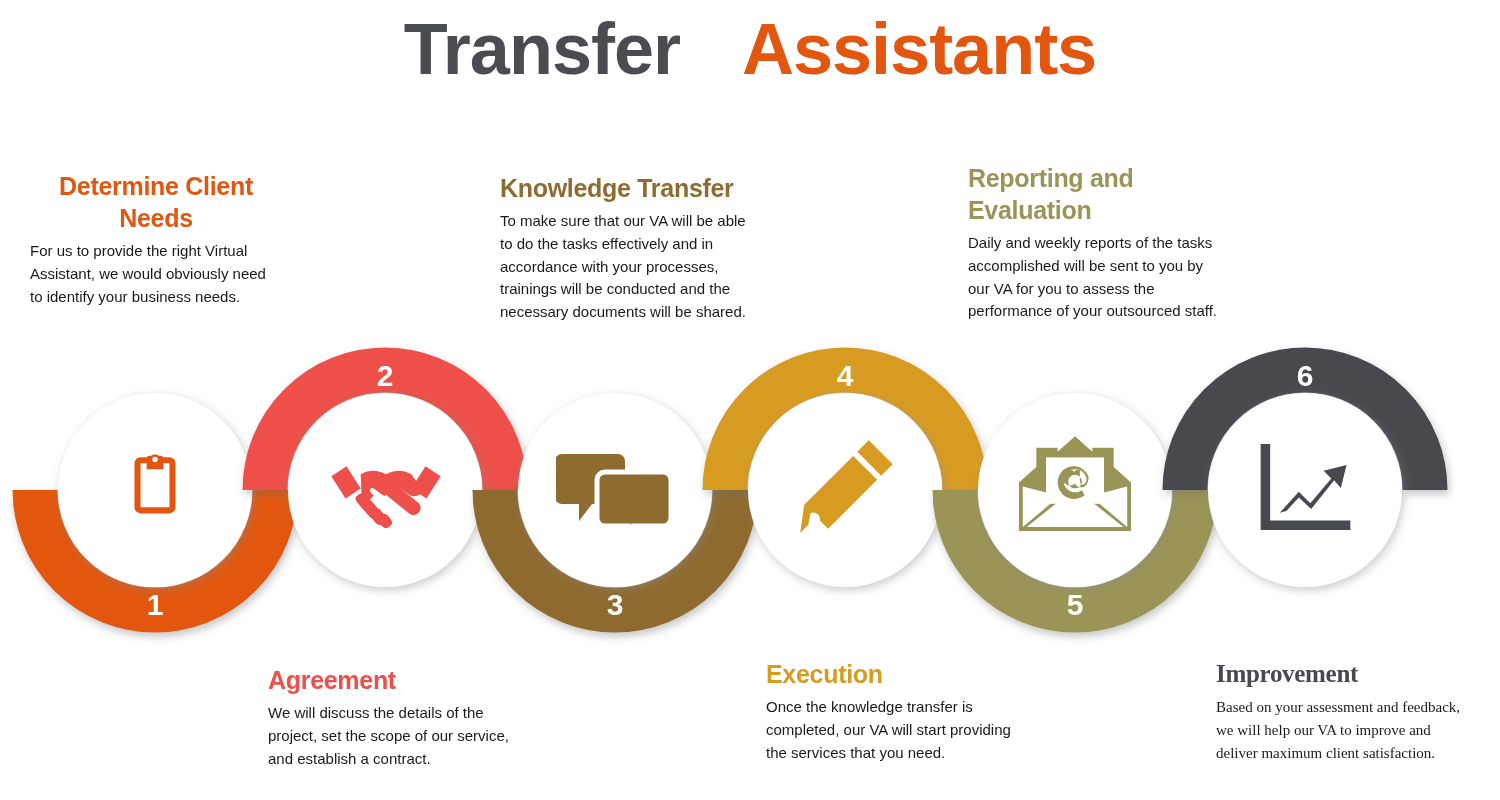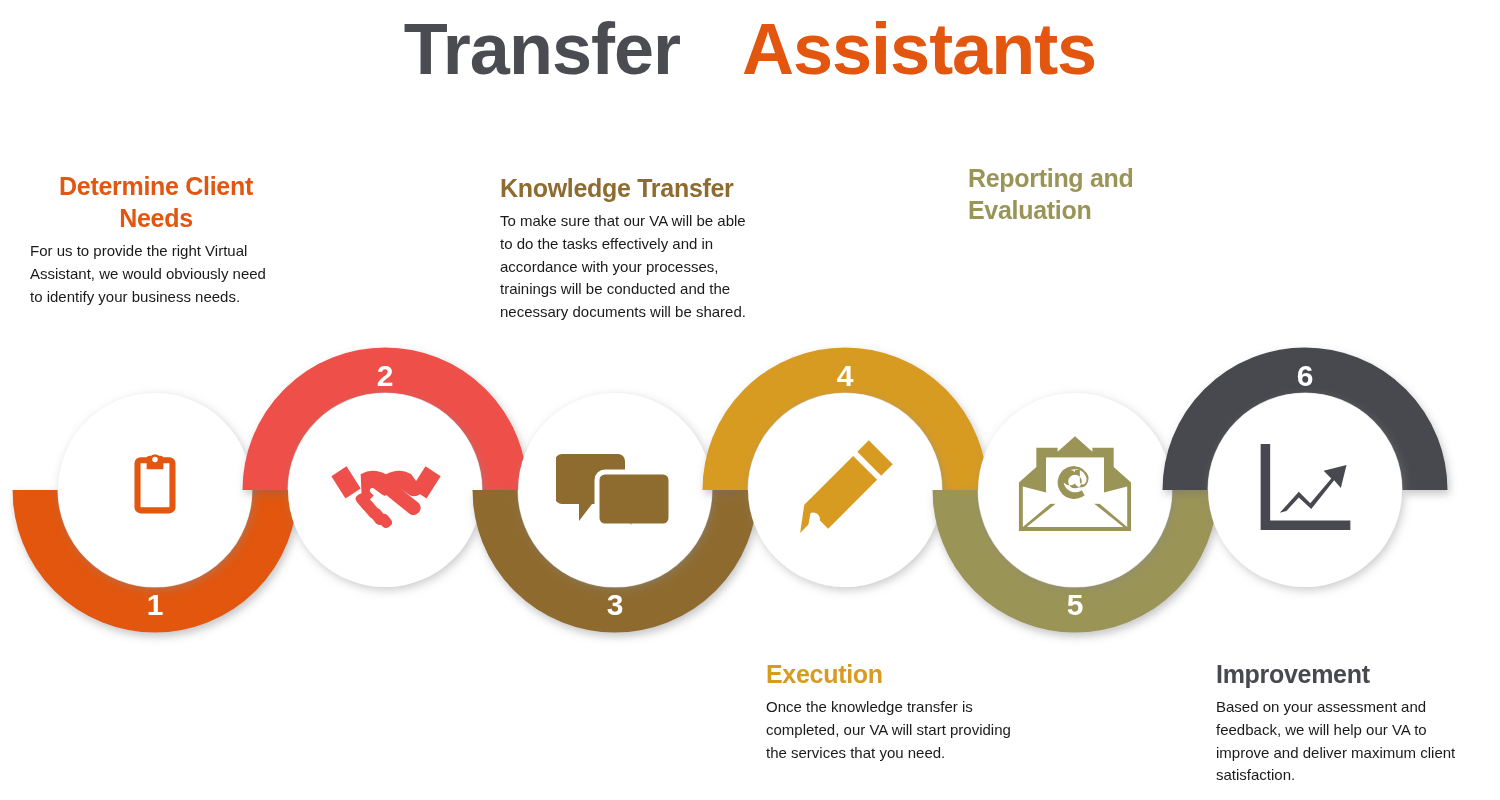--- a/index.html
+++ b/index.html
@@ -59,21 +59,21 @@
 
   
   .block.top-1 { left: 30px;  top: 170px; }
   .block.top-1 .b-head { text-align: center; }
   .block.top-3 { left: 500px; top: 172px; }
   .block.top-5 { left: 968px; top: 162px; }
 
   
   .block.bot-2 { left: 268px;  top: 664px; }
   .block.bot-4 { left: 742px;  top: 658px; margin-left: 24px; }
-  .block.bot-6 { left: 1216px; top: 658px; }
+  .block.bot-6 { left: 1216px; top: 658px; font-family: Liberation Serif, serif; }
 </style>
 </head>
 <body>
 
 <div id="page">
 
   <div class="title">
     <span class="t-dark">Transfer</span><span class="t-dark">&nbsp;</span><span class="t-accent">Assistants</span>
   </div>
 
@@ -195,22 +195,27 @@
     <div class="b-body">For us to provide the right Virtual Assistant, we would obviously need to identify your business needs.</div>
   </div>
 
   <div class="block top-3">
     <div class="b-head" style="color:#8e6b2f">Knowledge Transfer</div>
     <div class="b-body">To make sure that our VA will be able to do the tasks effectively and in accordance with your processes, trainings will be conducted and the necessary documents will be shared.</div>
   </div>
 
   <div class="block top-5">
     <div class="b-head" style="color:#9a9457">Reporting and Evaluation</div>
-  </div>
-
+    <div class="b-body">Daily and weekly reports of the tasks accomplished will be sent to you by our VA for you to assess the performance of your outsourced staff.</div>
+  </div>
+
+  <div class="block bot-2">
+    <div class="b-head" style="color:#ee4f4a">Agreement</div>
+    <div class="b-body">We will discuss the details of the project, set the scope of our service, and establish a contract.</div>
+  </div>
 
   <div class="block bot-4">
     <div class="b-head" style="color:#d79b22">Execution</div>
     <div class="b-body">Once the knowledge transfer is completed, our VA will start providing the services that you need.</div>
   </div>
 
   <div class="block bot-6">
     <div class="b-head" style="color:#474850">Improvement</div>
     <div class="b-body">Based on your assessment and feedback, we will help our VA to improve and deliver maximum client satisfaction.</div>
   </div>

